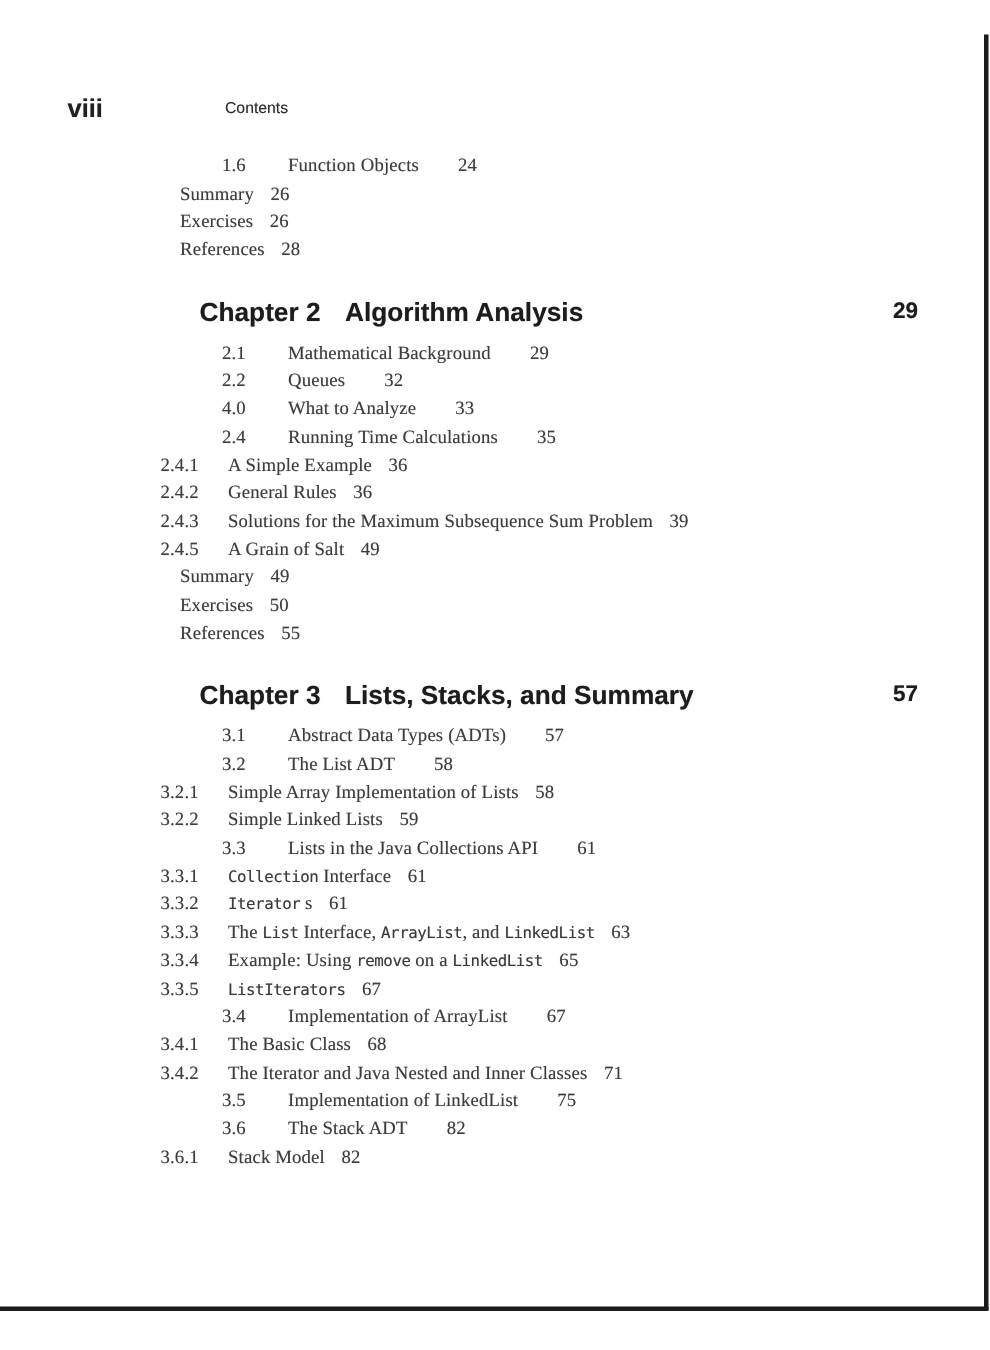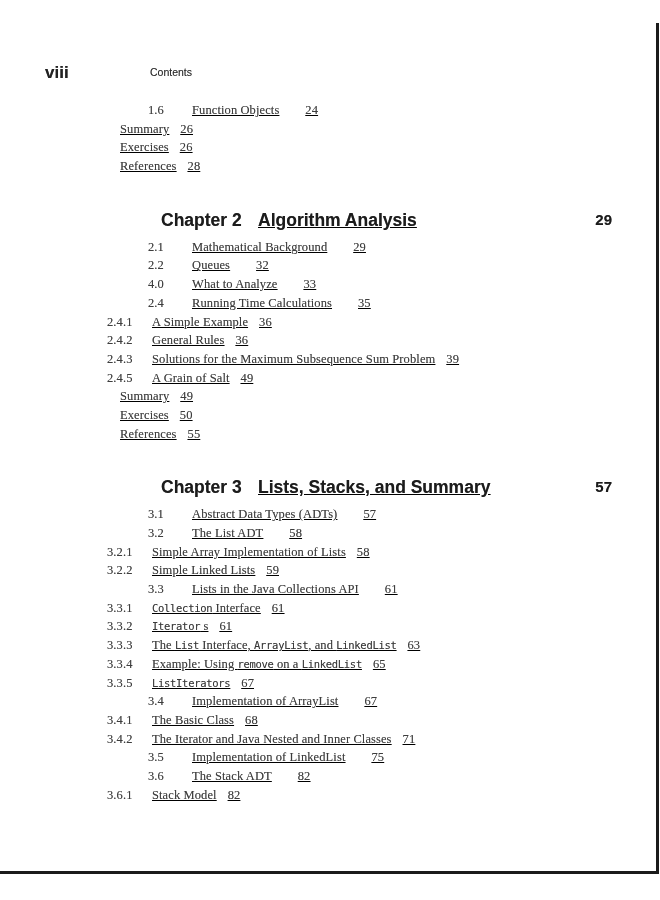--- a/index.html
+++ b/index.html
@@ -22,21 +22,21 @@
     text-shadow:0 0 .6px rgba(40,40,40,.6);
   }
   .running-head {
     position:absolute; left:150px; top:66px;
     font-family:"Liberation Sans", sans-serif;
     font-size:10.5px; color:#2e2e2e;
     text-shadow:0 0 .5px rgba(60,60,60,.5);
   }
 
   
-  .toc { position:absolute; top:101px; left:0; right:0;text-decoration:underline; }
+  .toc { position:absolute; top:101px; left:0; right:0; }
 
   .row {
     position:relative;
     height:18.7px; line-height:18.7px;
     white-space:nowrap;
     font-size:12.5px; color:#3d3d3d;
     letter-spacing:.1px;
     text-shadow:0 0 .6px rgba(90,90,90,.55);
   }
   .row .num { display:inline-block; }
@@ -47,27 +47,26 @@
   .row.s2 .pg, .row.plain .pg { margin-left:11px; }
 
   .mono {
     font-family:"DejaVu Sans Mono", monospace;
     font-size:10.5px; letter-spacing:-.3px;
     color:#3a3a3a;
   }
 
   .chapter-row {
     position:relative;
-    margin-top:32px; margin-bottom:6px;
+    margin-top:20px; margin-bottom:6px;
     height:24px; line-height:24px;
     font-family:"Liberation Sans", sans-serif;
     font-weight:bold; font-size:17.5px; color:#1c1c1c;
     white-space:nowrap;
     text-shadow:0 0 .6px rgba(30,30,30,.55);
-    padding-left:28px;
   }
   .chapter-row .cnum { display:inline-block; margin-left:133px; min-width:97px; }
   .chapter-row .cpage { position:absolute; right:48px; top:0; font-size:15px; }
 </style>
 </head>
 <body>
 
 <div class="scan-page">
 
   <div class="folio">viii</div>

